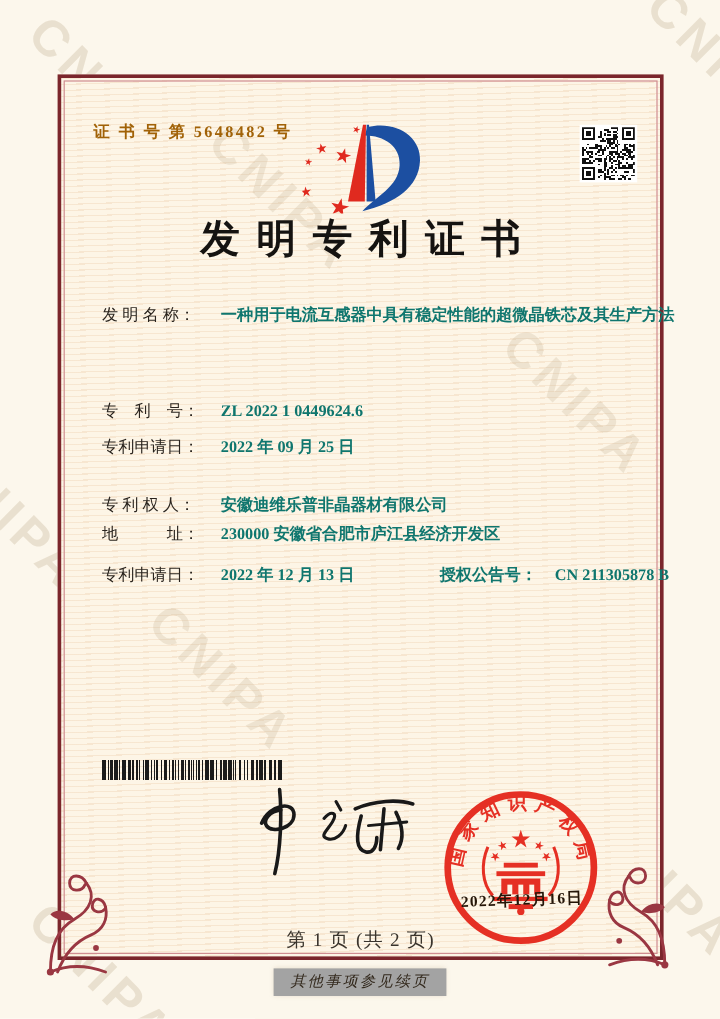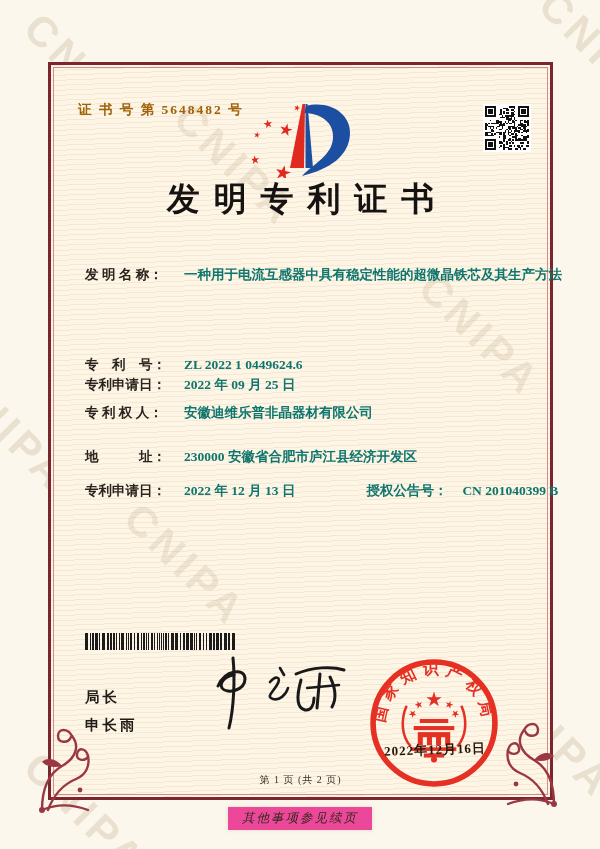--- a/index.html
+++ b/index.html
@@ -26,44 +26,44 @@
                letter-spacing:2px;color:#a16207;z-index:4;}
   #logo{position:absolute;left:252px;top:100px;z-index:4;}
   #qr{position:absolute;left:483px;top:104px;width:44px;height:44px;background:#fff;
       padding:2px;z-index:4;}
   #title{position:absolute;left:48px;top:177px;width:505px;text-align:center;font-size:33px;
          font-weight:bold;letter-spacing:.42em;text-indent:.42em;color:#151311;z-index:4;}
 
   
   .field-row{position:absolute;left:85px;width:440px;font-size:13.5px;color:#2a241e;
              white-space:nowrap;z-index:4;}
-  .flabel{display:inline-block;width:84px;font-weight:bold;margin-top:12px;}
+  .flabel{display:inline-block;width:84px;font-weight:normal;}
   .fvalue{font-weight:bold;color:#0f766e;margin-left:15px;}
   .grant-gap{display:inline-block;width:56px;}
 
   
   #paragraphs{position:absolute;left:84px;top:491px;width:438px;z-index:4;
               font-style:italic;font-size:13px;line-height:21px;color:#33291d;
               text-align:justify;}
   #paragraphs p{margin:0;text-indent:2em;}
 
   
   #barcode{position:absolute;left:85px;top:633px;z-index:4;}
   #director{position:absolute;left:85px;top:683px;z-index:4;
             font-family:"Liberation Sans",sans-serif;font-weight:bold;font-size:14.5px;
             letter-spacing:3px;color:#201c18;line-height:28px;}
   #signature{position:absolute;left:200px;top:646px;z-index:5;}
   #seal{position:absolute;left:368px;top:657px;z-index:4;opacity:.96;}
   #seal-date{position:absolute;left:360px;top:741px;width:150px;text-align:center;z-index:6;
              font-size:13px;font-weight:bold;letter-spacing:1px;color:#241508;
              transform:rotate(-2deg);}
   #page-footer{position:absolute;left:48px;top:773px;width:505px;text-align:center;
-               font-size:10px;color:#3a342c;letter-spacing:1px;z-index:4;}
+               font-size:16px;color:#3a342c;letter-spacing:1px;z-index:4;}
   #continuation{position:absolute;left:50%;top:807px;transform:translateX(-50%);
-                background:#ec4899;padding:3px 14px;font-size:12.5px;font-style:italic;
+                background:#a3a3a3;padding:3px 14px;font-size:12.5px;font-style:italic;
                 color:#33291d;letter-spacing:2px;z-index:4;box-shadow:0 0 4px rgba(180,160,130,.35);}
 
   .flourish{position:absolute;z-index:5;pointer-events:none;}
   svg{display:block;}
 </style>
 </head>
 <body>
 
 <div id="page">
 
@@ -386,34 +386,34 @@
           <rect x="26" y="28" width="1" height="1"></rect>
         </g>
     </svg>
   </div>
 
   <div id="title">发明专利证书</div>
 
   <div class="field-row" style="top:254px">
     <span class="flabel">发 明 名 称：</span><span class="fvalue">一种用于电流互感器中具有稳定性能的超微晶铁芯及其生产方法</span>
   </div>
-  <div class="field-row" style="top:344px">
+  <div class="field-row" style="top:334px">
     <span class="flabel">专　利　号：</span><span class="fvalue">ZL 2022 1 0449624.6</span>
   </div>
   <div class="field-row" style="top:364px">
     <span class="flabel">专利申请日：</span><span class="fvalue">2022 年 09 月 25 日</span>
   </div>
-  <div class="field-row" style="top:392px">
+  <div class="field-row" style="top:412px">
     <span class="flabel">专 利 权 人：</span><span class="fvalue">安徽迪维乐普非晶器材有限公司</span>
   </div>
   <div class="field-row" style="top:436px">
     <span class="flabel">地　　　址：</span><span class="fvalue">230000 安徽省合肥市庐江县经济开发区</span>
   </div>
   <div class="field-row" style="top:470px">
-    <span class="flabel">专利申请日：</span><span class="fvalue">2022 年 12 月 13 日</span><span class="grant-gap"></span><span class="fvalue" style="font-weight:bold">授权公告号：</span><span class="fvalue">CN 201040399 B</span>
+    <span class="flabel">专利申请日：</span><span class="fvalue">2022 年 12 月 13 日</span><span class="grant-gap"></span><span class="fvalue" style="font-weight:bold">授权公告号：</span><span class="fvalue">CN 211305878 B</span>
   </div>
 
 
   <div id="barcode">
     <svg width="156" height="17" viewBox="0 0 156 17" fill="#1b1b1b" shape-rendering="crispEdges">
         <g>
           <rect x="0" y="0" width="3" height="17"></rect>
           <rect x="5" y="0" width="1" height="17"></rect>
           <rect x="7" y="0" width="2" height="17"></rect>
           <rect x="10" y="0" width="3" height="17"></rect>
@@ -457,24 +457,20 @@
           <rect x="128" y="0" width="2" height="17"></rect>
           <rect x="131" y="0" width="3" height="17"></rect>
           <rect x="135" y="0" width="2" height="17"></rect>
           <rect x="139" y="0" width="3" height="17"></rect>
           <rect x="143" y="0" width="2" height="17"></rect>
           <rect x="147" y="0" width="3" height="17"></rect>
         </g>
       </svg>
   </div>
 
-  <div id="director">
-    <div>局长</div>
-    <div>申长雨</div>
-  </div>
 
   <div id="signature">
     <svg width="150" height="92" viewBox="0 0 150 92" fill="none" stroke="#191919" stroke-width="3" stroke-linecap="round">
       <path d="M18,40 C25,24 45,21 45,33 C45,44 27,49 22,42 C19,37 25,30 34,29"></path>
       <path d="M33,12 C35,32 34,62 29,82"></path>
       <path d="M70,36 C76,29 82,31 77,39 C72,47 66,51 73,53 C79,55 86,49 88,42" stroke-width="2.6"></path>
       <path d="M80,22 l4,7" stroke-width="2.6"></path>
       <path d="M96,28 C112,21 132,20 144,24"></path>
       <path d="M101,34 C96,52 97,62 105,64 C111,65 114,59 114,52"></path>
       <path d="M120,28 L117,62"></path>

